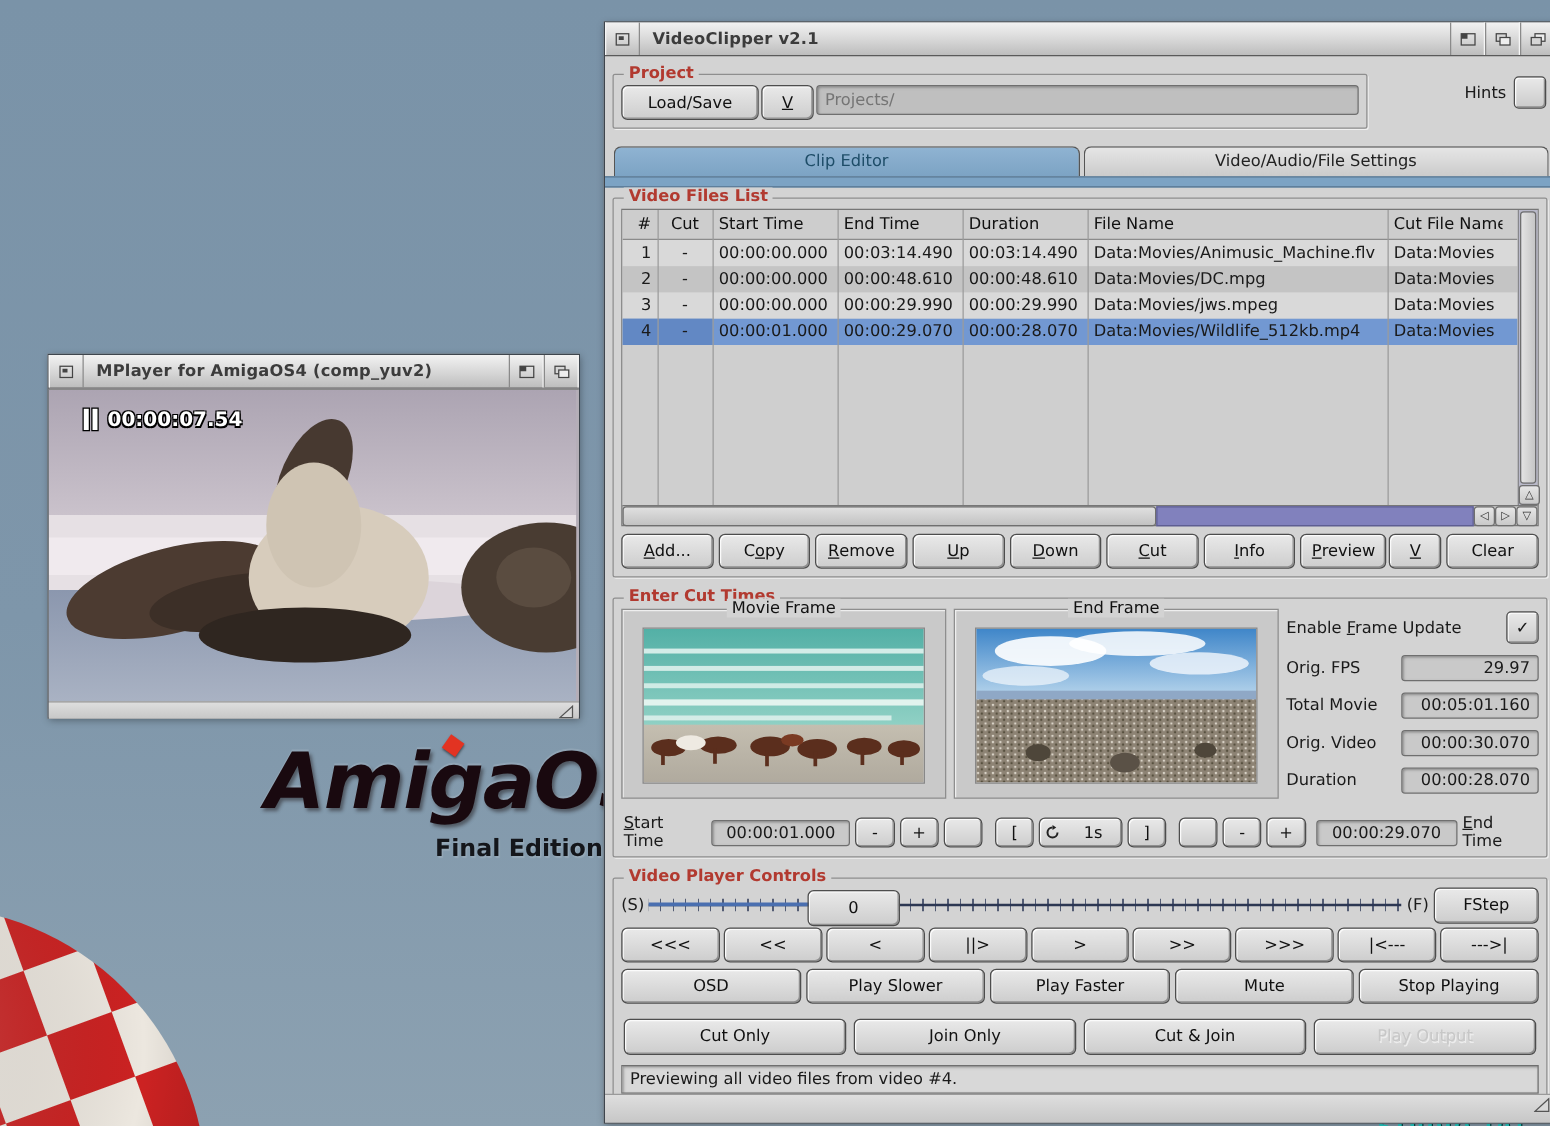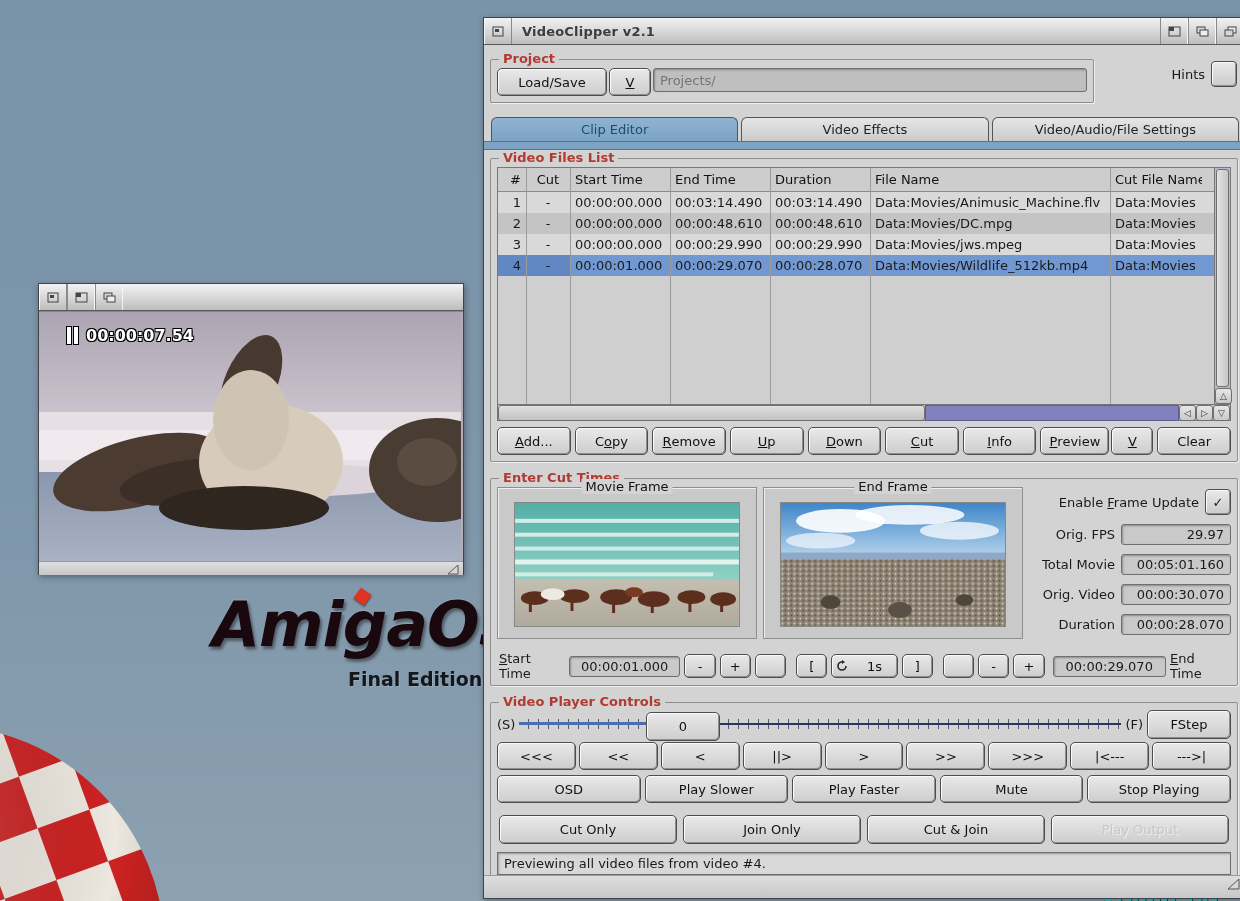--- a/index.html
+++ b/index.html
@@ -68,21 +68,21 @@
   .pvwrap .btn:first-child{flex:1;}
   .popupv{width:24px;}
 
   
   .cutgroup{margin-top:16px;padding-bottom:4px;}
   .cutgrid{display:flex;gap:6px;}
   .framebox{width:258px;height:150px;border:1px solid #8e8e8e;position:relative;background:#c9c9c9;box-shadow:inset 1px 1px 0 #eee;}
   .framelabel{position:absolute;top:-9px;left:50%;transform:translateX(-50%);background:#d3d3d3;padding:0 4px;color:#111;}
   .thumb{position:absolute;left:16px;right:16px;top:14px;bottom:8px;border:1px solid #888;}
   .cutright{flex:1;display:flex;flex-direction:column;gap:9px;padding-top:2px;}
-  .cutrow{display:flex;align-items:center;justify-content:flex-end;gap:6px;}
+  .cutrow{display:flex;align-items:center;justify-content:space-between;gap:6px;}
   .cutrow .field{width:96px;}
   .timerow{display:flex;align-items:center;gap:4px;margin-top:12px;padding:0 2px;}
   .minibtn{width:30px;height:22px;padding:0;}
   .cycbtn{width:66px;height:22px;padding:0;display:flex;align-items:center;gap:4px;justify-content:flex-start;}
   .cycbtn .cyc{margin-left:4px;}
   .cycbtn .cv{flex:1;text-align:center;}
 
   
   .playgroup{margin-top:16px;padding-bottom:4px;}
   .sliderrow{display:flex;align-items:center;gap:4px;height:26px;}
@@ -145,20 +145,21 @@
   <div class="cornertext">STUDIO 101</div>
 
   <div class="window" id="mp">
     <div class="titlebar">
       <div class="gadget">
         <svg width="12" height="11">
             <rect x="1" y="1" width="10" height="9" fill="none" stroke="#444"></rect>
             <rect x="3" y="3" width="4" height="3" fill="#444"></rect>
           </svg>
       </div>
+      <div class="titletext">MPlayer for AmigaOS4 (comp_yuv2)</div>
       <div class="gadget rt">
         <svg width="13" height="11">
             <rect x="1" y="1" width="11" height="9" fill="none" stroke="#444"></rect>
             <rect x="1" y="1" width="5" height="4" fill="#444"></rect>
           </svg>
       </div>
       <div class="gadget rt">
         <svg width="13" height="11">
             <rect x="1" y="1" width="8" height="6" fill="#d6d6d6" stroke="#444"></rect>
             <rect x="4" y="4" width="8" height="6" fill="#eee" stroke="#444"></rect>
@@ -249,21 +250,20 @@
           </div>
         </div>
         <div class="hints">
           <span>Hints</span>
           <span class="cb"></span>
         </div>
       </div>
 
       <div class="tabs">
         <div class="tab sel">Clip Editor</div>
-        <div class="tab">Video Effects</div>
         <div class="tab">Video/Audio/File Settings</div>
       </div>
       <div class="tabstrip"></div>
 
       <div class="group filesgroup">
         <span class="legend">Video Files List</span>
         <div class="listwrap">
           <div class="tablearea">
             <div class="thr">
               <span class="th c1">#</span>

